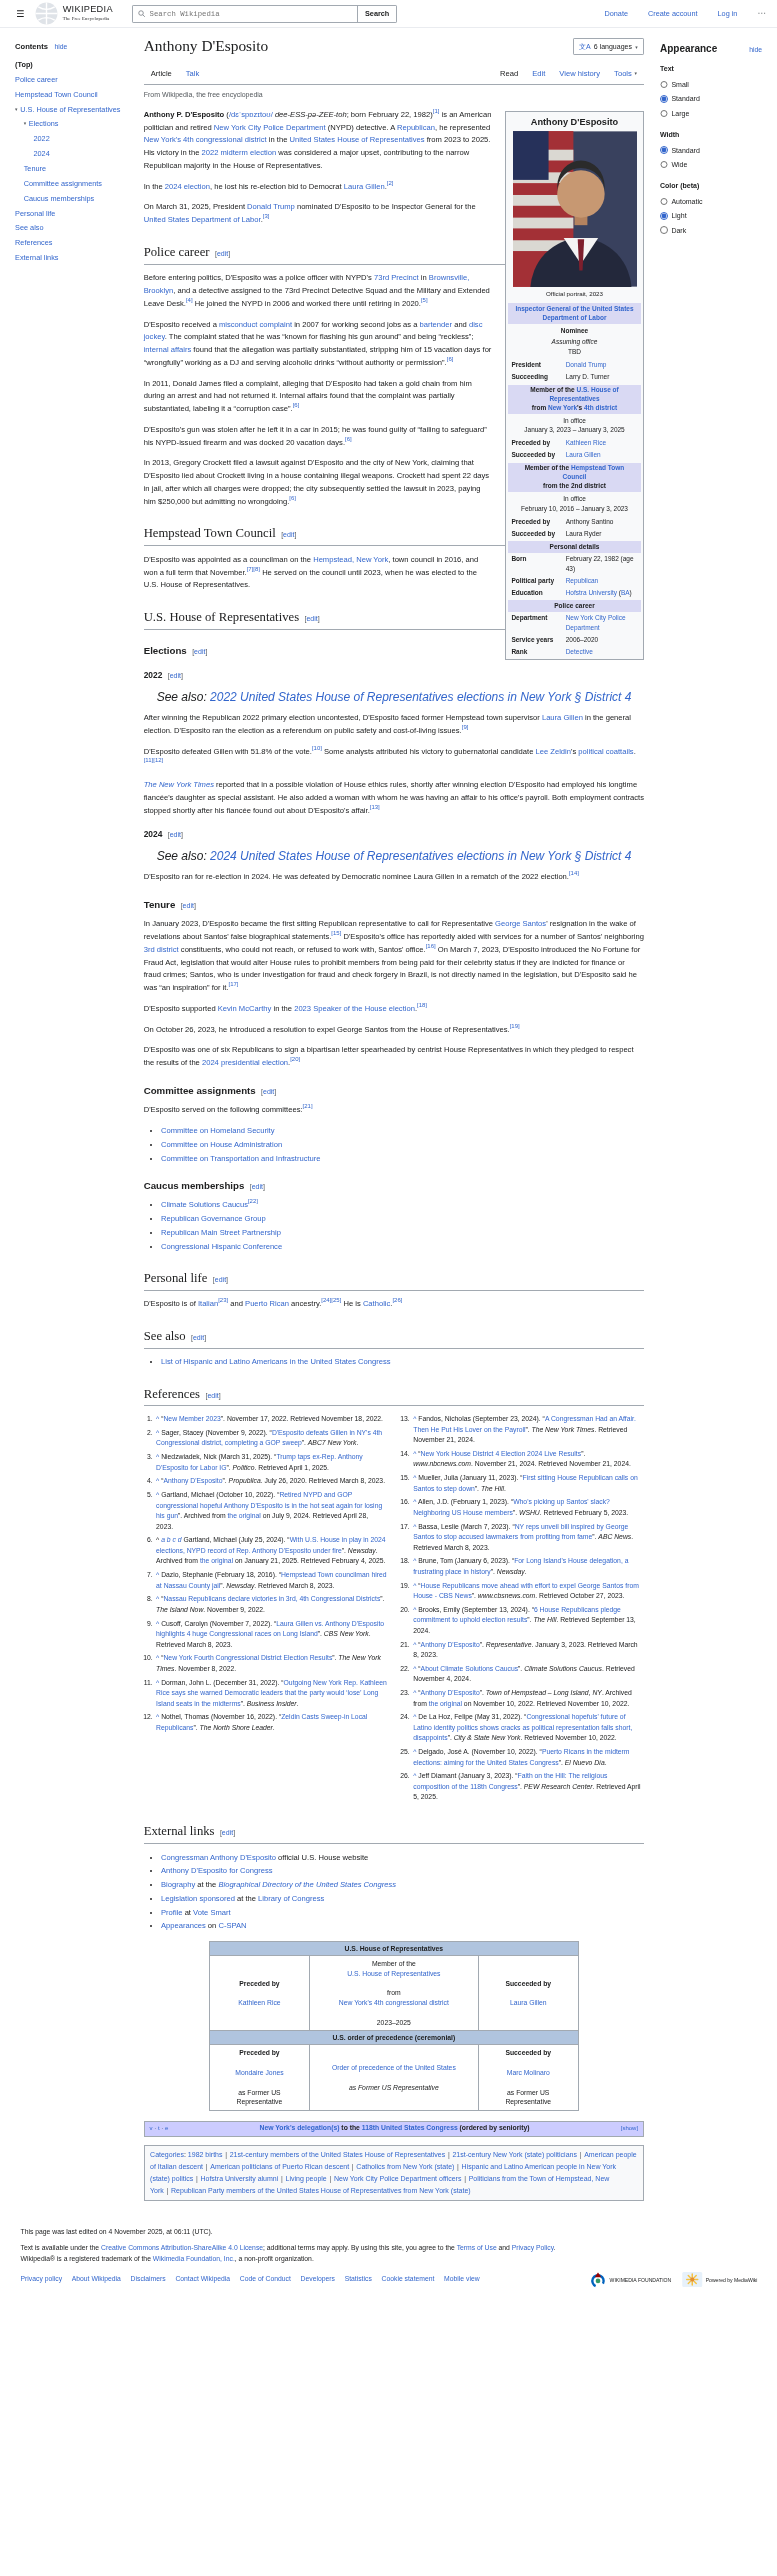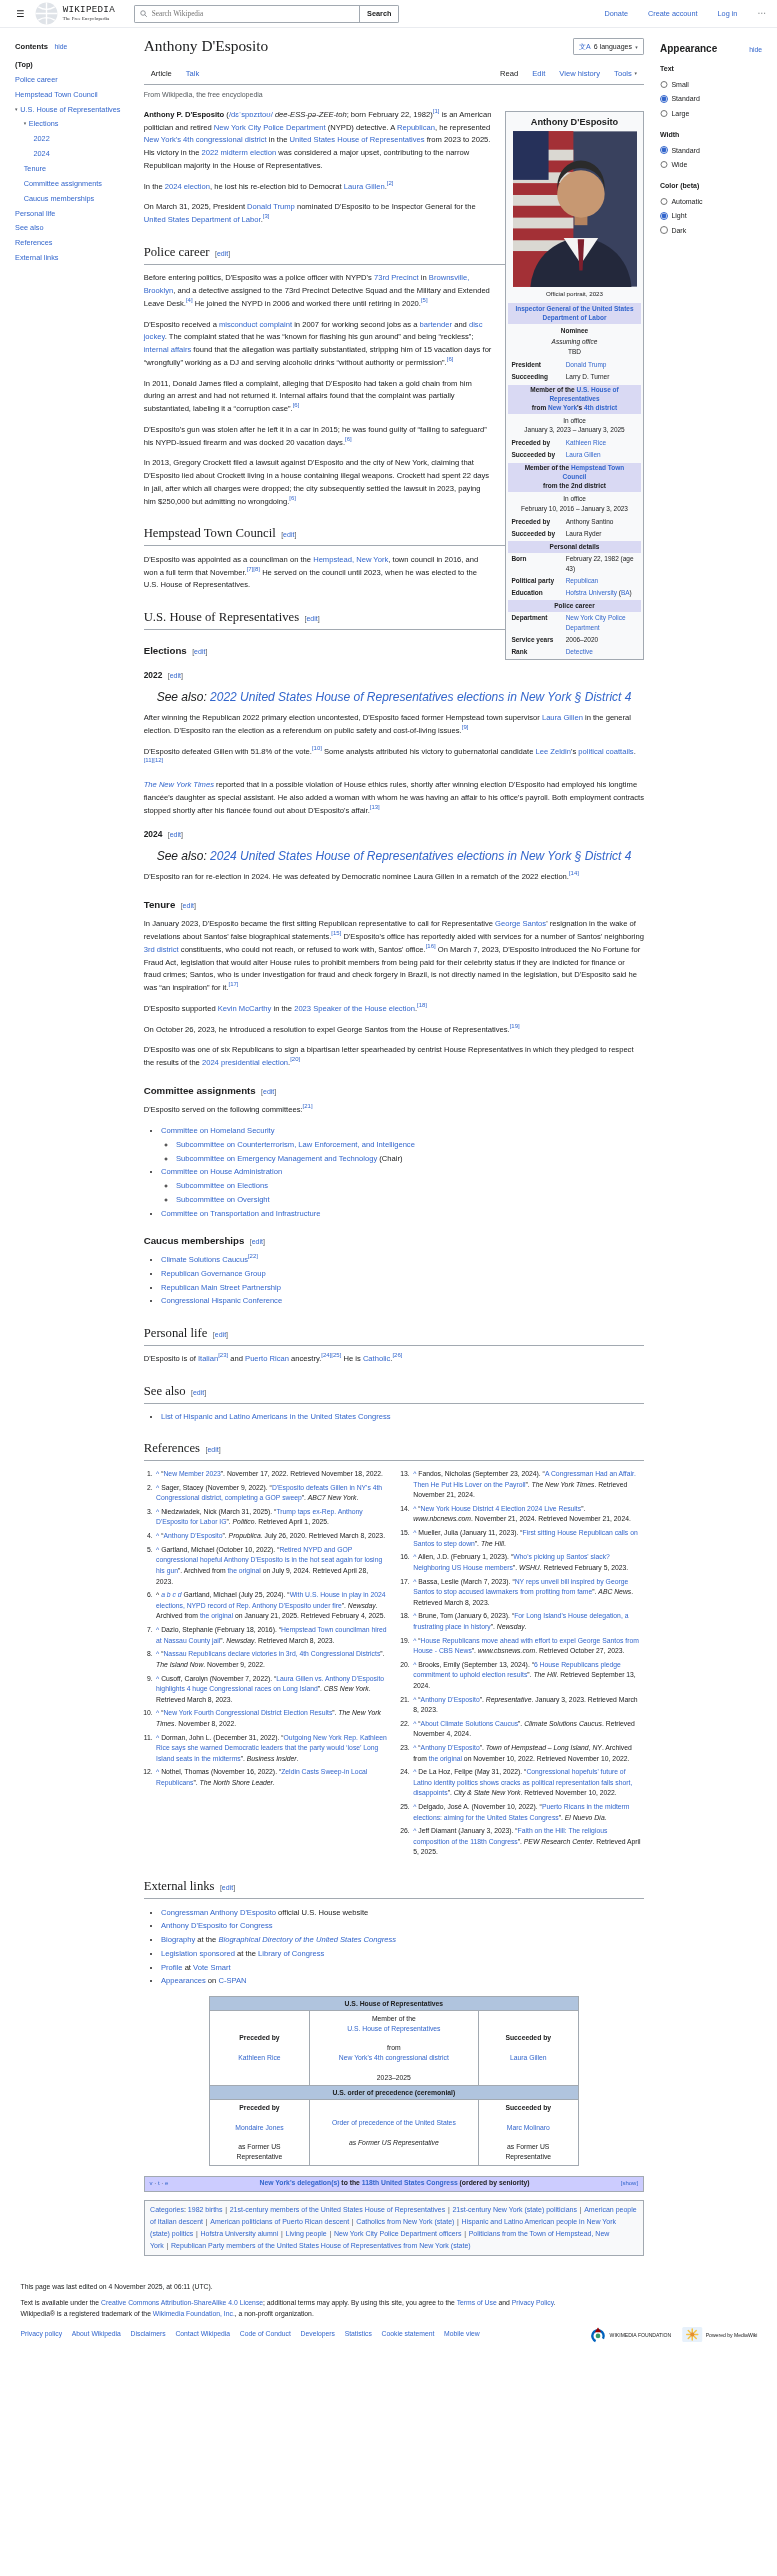--- a/index.html
+++ b/index.html
@@ -6,25 +6,25 @@
   body{width:778px;min-height:2576px;margin:0 auto;background:#fff;color:#202122;
        font-family:"Liberation Sans","DejaVu Sans",sans-serif;font-size:7.6px;line-height:1.6}
   a{color:#3366cc;text-decoration:none;cursor:pointer}
   sup{font-size:6px;line-height:0;color:#3366cc}
   b{font-weight:bold}
 
   
   .site-header{display:flex;align-items:center;height:28px;padding:0 12px;gap:6.5px;border-bottom:0.5px solid #eaecf0}
   .hamburger{background:none;border:none;font-size:9.2px;color:#202122;padding:3.2px 4.3px;cursor:pointer}
   .logo{display:flex;align-items:center;gap:4.3px;margin-right:5.4px}
-  .wm-title{font-family:Liberation Mono, monospace;font-size:9.2px;letter-spacing:0.3px;line-height:1.05}
+  .wm-title{font-family:Liberation Sans, sans-serif;font-size:9.2px;letter-spacing:0.3px;line-height:1.05}
   .wm-tag{font-family:"Liberation Serif","DejaVu Serif",serif;font-size:4.6px;letter-spacing:0.2px;color:#202122}
   .searchbar{display:flex;align-items:center;width:265px;height:18px;border:0.5px solid #a2a9b1;border-radius:1.1px;margin-left:7.6px;background:#fff}
   .searchbar .mag{padding:0 4.3px;display:flex;align-items:center}
-  .searchbar input{flex:1;border:none;outline:none;height:100%;font-size:7.3px;font-family:Liberation Serif, serif;color:#202122}
+  .searchbar input{flex:1;border:none;outline:none;height:100%;font-size:7.3px;font-family:Liberation Mono, monospace;color:#202122}
   .search-btn{height:100%;padding:0 7px;border:none;border-left:0.5px solid #a2a9b1;background:#fff;font-weight:bold;font-size:7.3px;font-family:inherit;cursor:pointer;color:#202122}
   .user-links{margin-left:auto;display:flex;align-items:center;gap:20px;font-size:7.3px}
   .ellipsis-btn{background:none;border:none;font-size:8.6px;color:#54595d;cursor:pointer}
 
   
   .page-grid{display:grid;grid-template-columns:118px minmax(0,1fr) 102px;column-gap:16px;padding:5.4px 16px 0 9.7px}
 
   
   .toc{padding:7.6px 1.1px 7.6px 5.4px;font-size:7.3px}
   .toc-top{display:flex;gap:6.5px;align-items:flex-end;margin-bottom:4.3px}
@@ -341,28 +341,22 @@
           <div class="hatnote">See also: <a>2024 United States House of Representatives elections in New York § District 4</a></div>
           <p>D'Esposito ran for re-election in 2024. He was defeated by Democratic nominee Laura Gillen in a rematch of the 2022 election.<sup>[14]</sup></p>
           <h3><span class="htext">Tenure</span><span class="mw-edit">[<a>edit</a>]</span></h3>
           <p>In January 2023, D'Esposito became the first sitting Republican representative to call for Representative <a>George Santos</a>' resignation in the wake of revelations about Santos' false biographical statements.<sup>[15]</sup> D'Esposito's office has reportedly aided with services for a number of Santos' neighboring <a>3rd district</a> constituents, who could not reach, or refused to work with, Santos' office.<sup>[16]</sup> On March 7, 2023, D'Esposito introduced the No Fortune for Fraud Act, legislation that would alter House rules to prohibit members from being paid for their celebrity status if they are indicted for finance or fraud crimes; Santos, who is under investigation for fraud and check forgery in Brazil, is not directly named in the legislation, but D'Esposito said he was “an inspiration” for it.<sup>[17]</sup></p>
           <p>D'Esposito supported <a>Kevin McCarthy</a> in the <a>2023 Speaker of the House election</a>.<sup>[18]</sup></p>
           <p>On October 26, 2023, he introduced a resolution to expel George Santos from the House of Representatives.<sup>[19]</sup></p>
           <p>D'Esposito was one of six Republicans to sign a bipartisan letter spearheaded by centrist House Representatives in which they pledged to respect the results of the <a>2024 presidential election</a>.<sup>[20]</sup></p>
           <h3><span class="htext">Committee assignments</span><span class="mw-edit">[<a>edit</a>]</span></h3>
           <p>D'Esposito served on the following committees:<sup>[21]</sup></p>
           <ul class="article-list">
-            <li><a>Committee on Homeland Security</a><ul>
-                <li><a>Subcommittee on Counterterrorism, Law Enforcement, and Intelligence</a></li>
-                <li><a>Subcommittee on Emergency Management and Technology</a> (Chair)</li>
-              </ul></li>
-            <li><a>Committee on House Administration</a><ul>
-                <li><a>Subcommittee on Elections</a></li>
-                <li><a>Subcommittee on Oversight</a></li>
-              </ul></li>
+            <li><a>Committee on Homeland Security</a></li>
+            <li><a>Committee on House Administration</a></li>
             <li><a>Committee on Transportation and Infrastructure</a></li>
           </ul>
           <h3><span class="htext">Caucus memberships</span><span class="mw-edit">[<a>edit</a>]</span></h3>
           <ul class="article-list">
             <li><a>Climate Solutions Caucus</a><sup>[22]</sup></li>
             <li><a>Republican Governance Group</a></li>
             <li><a>Republican Main Street Partnership</a></li>
             <li><a>Congressional Hispanic Conference</a></li>
           </ul>
           <h2><span class="htext">Personal life</span><span class="mw-edit">[<a>edit</a>]</span></h2>

